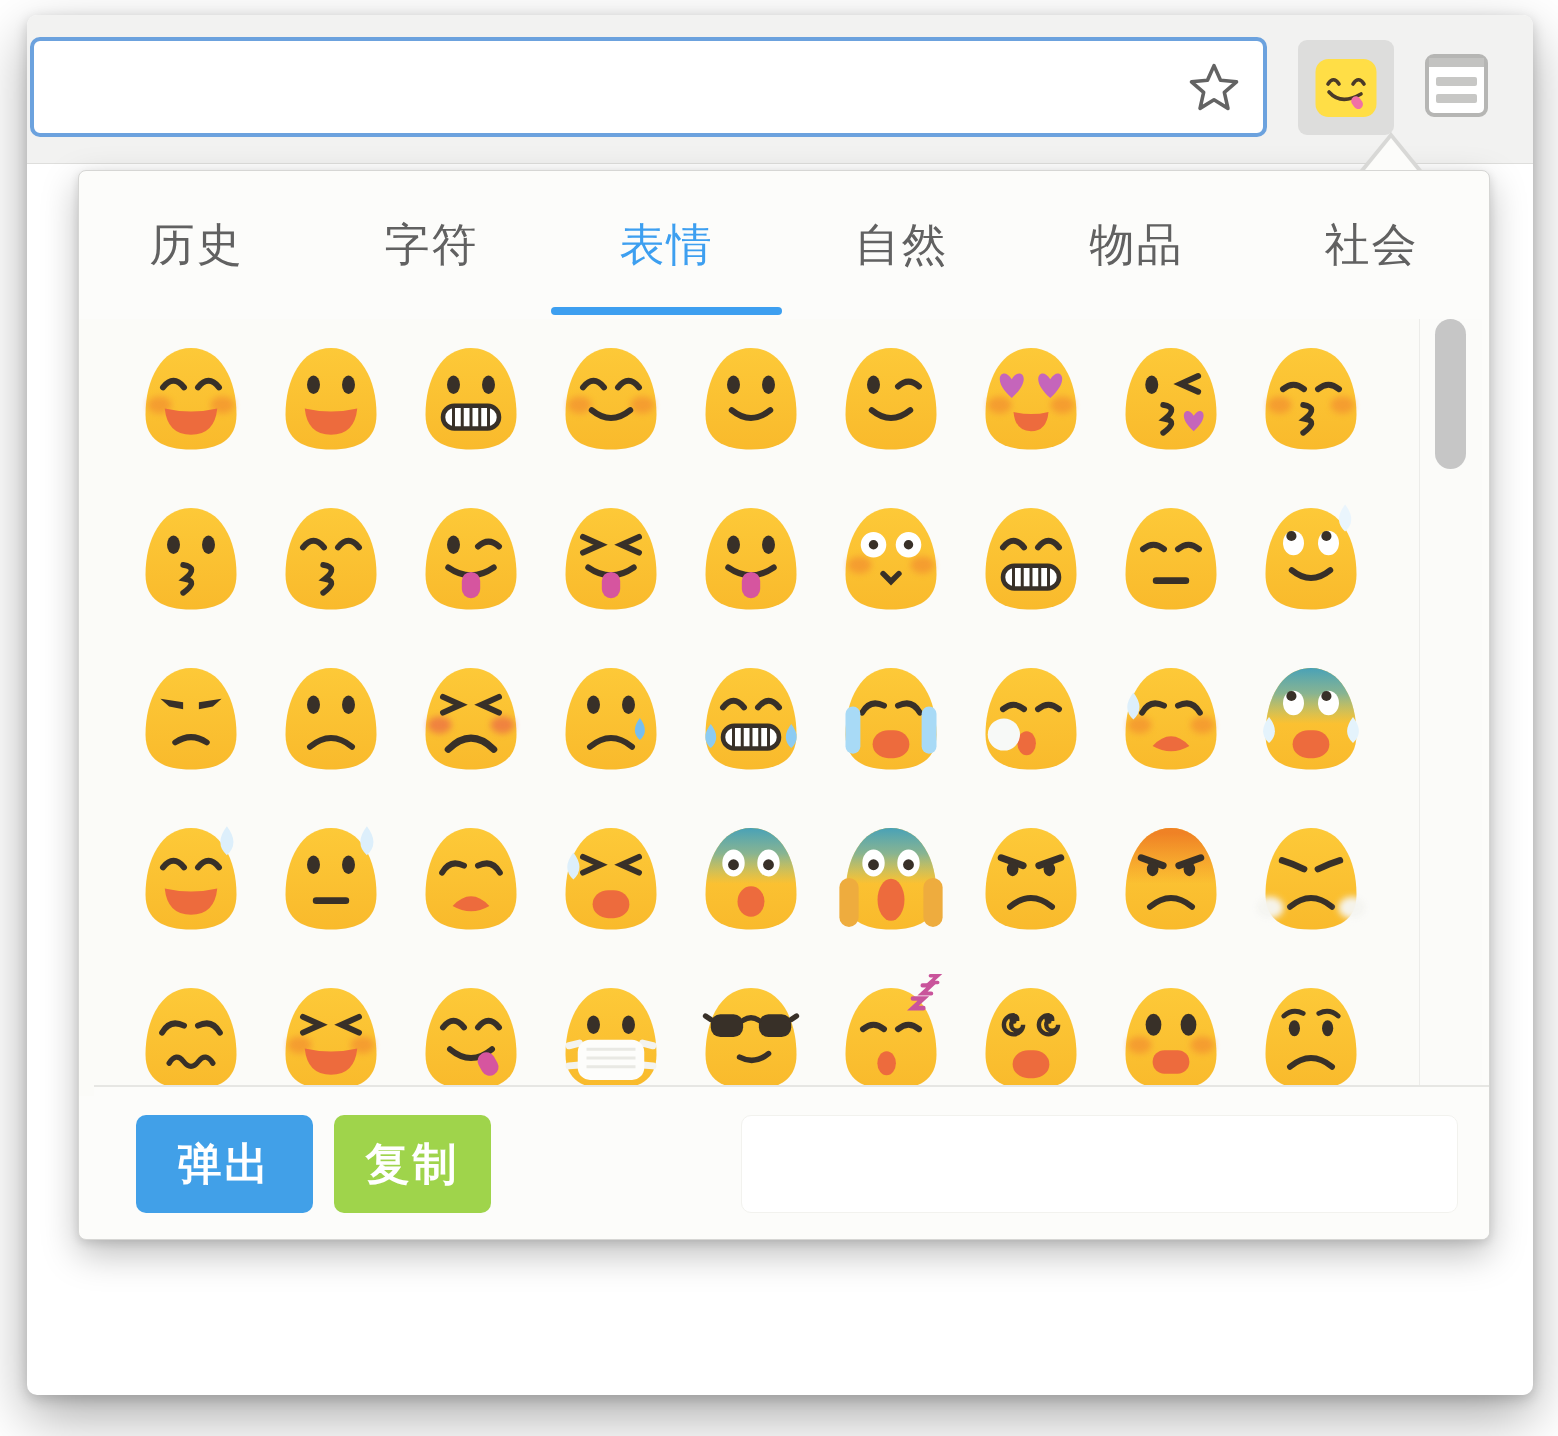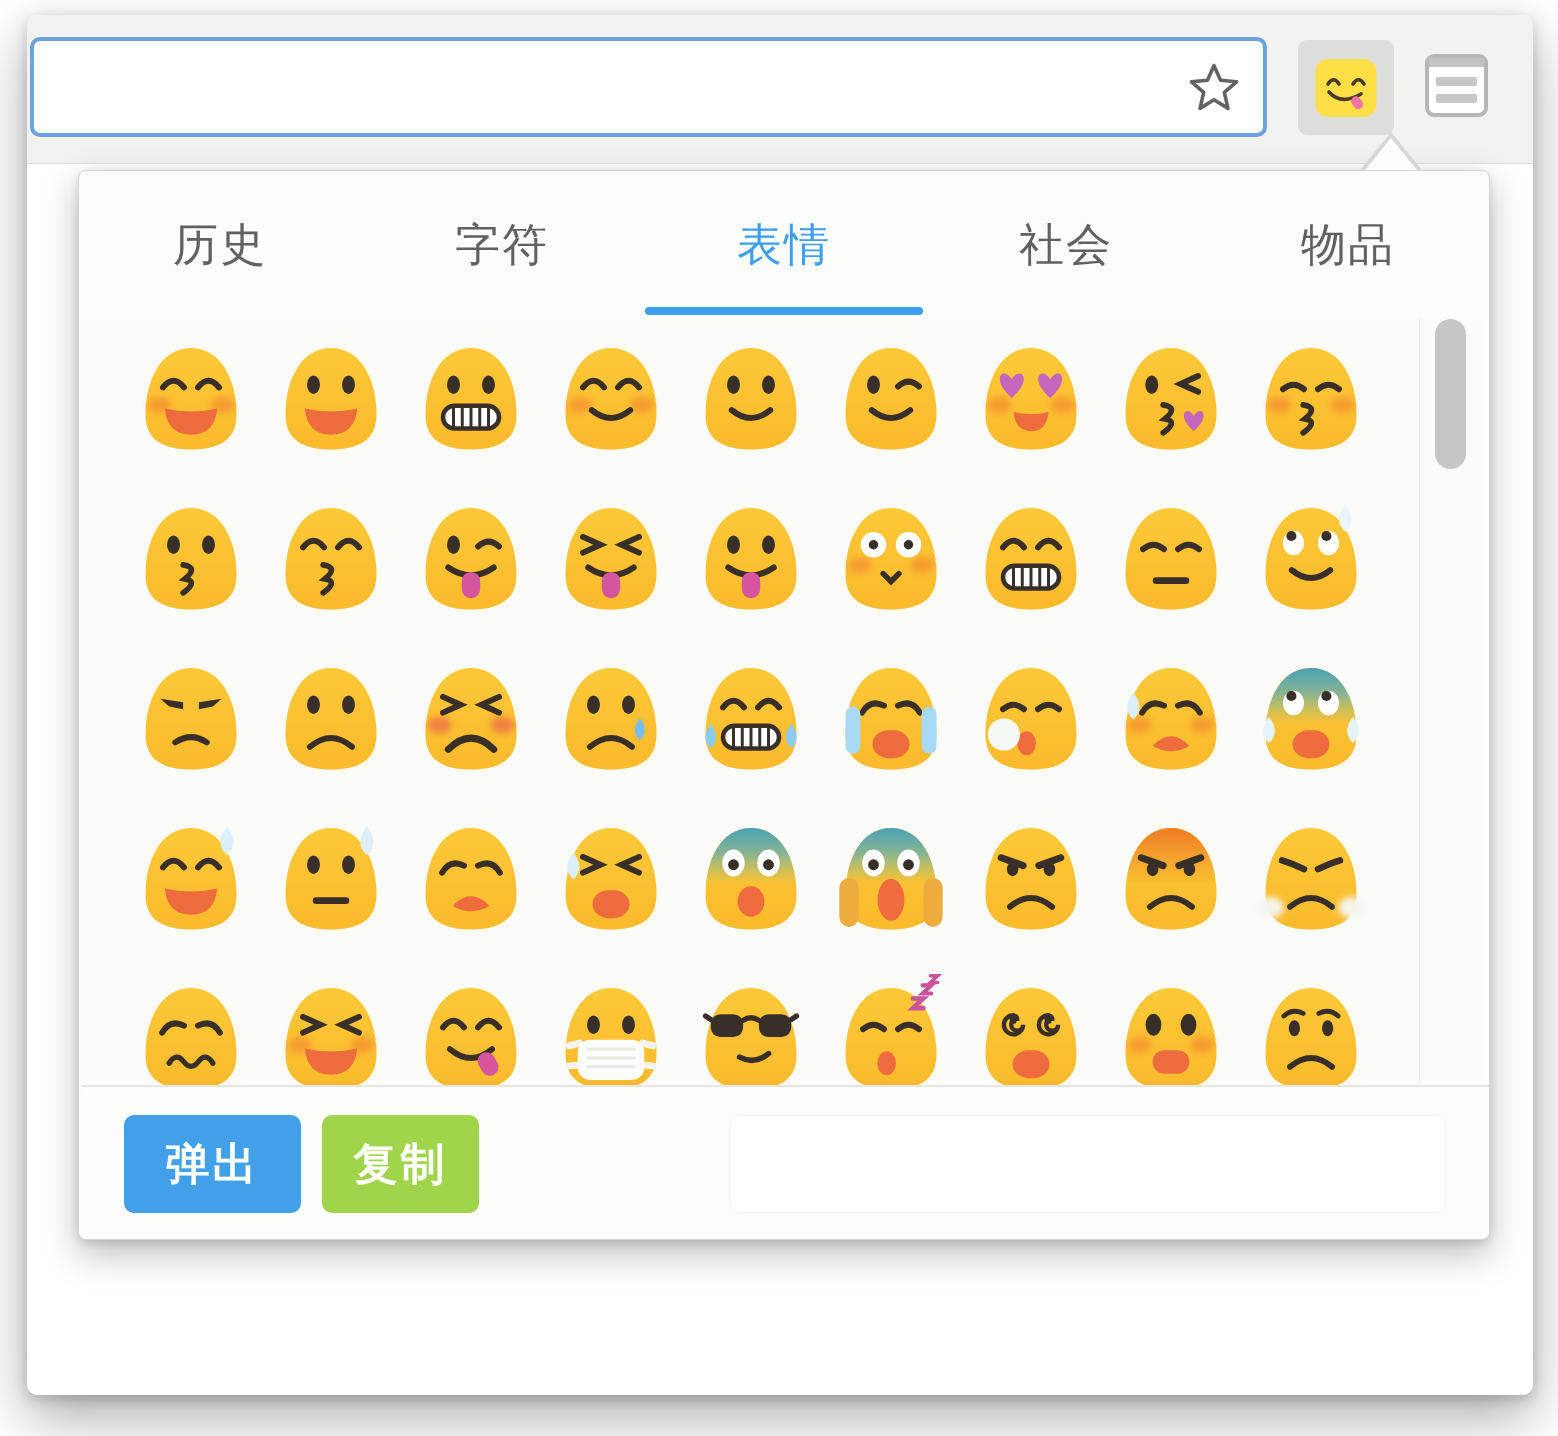--- a/index.html
+++ b/index.html
@@ -35,21 +35,21 @@
   .tab.active::after{content:"";position:absolute;left:2px;right:2px;bottom:4px;height:8px;border-radius:4px;
        background:var(--accent,#3D9FF0);}
   .grid{position:absolute;left:0;top:148px;width:1350px;height:770px;overflow:hidden;
         padding-left:42px;padding-top:7px;box-sizing:content-box;display:flex;flex-wrap:wrap;
         align-content:flex-start;background:#FBFBF8;}
   .cell{width:140px;height:160px;display:flex;justify-content:center;align-items:flex-start;cursor:pointer;}
   .cell svg{width:126px;height:126px;margin-top:8px;}
   .scroll-track{position:absolute;top:148px;right:7px;width:62px;height:770px;background:#FBFBF9;
         border-left:1px solid #ECECE9;}
   .scroll-thumb{position:absolute;left:15px;top:0px;width:31px;height:150px;border-radius:16px;background:#C6C6C6;}
-  .footer{position:absolute;left:3px;right:0;bottom:0;height:152px;background:#FCFCFA;
+  .footer{position:absolute;left:15px;right:0;bottom:0;height:152px;background:#FCFCFA;
         border-top:2px solid #E6E6E3;text-decoration:underline;}
   .fbtn{position:absolute;top:28px;height:98px;border:none;border-radius:10px;color:#ffffff;
         font-size:44px;font-weight:bold;font-family:inherit;cursor:pointer;letter-spacing:3px;}
   #btn-popout{left:42px;width:177px;}
   #btn-copy{left:240px;width:157px;}
   #btn-clear{left:435px;width:175px;}
   .outfield{position:absolute;left:647px;top:28px;width:717px;height:98px;background:#ffffff;
         border:1px solid #F2F2EE;border-radius:10px;box-sizing:border-box;font-size:40px;
         font-family:inherit;padding:0 20px;outline:none;}
 </style>
@@ -104,22 +104,23 @@
       </div>
     </div>
   </div>
 
   <div class="caret-outer"></div>
   <div class="popup">
     <div class="tabbar">
       <div class="tab">历史</div>
       <div class="tab">字符</div>
       <div class="tab active">表情</div>
+      <div class="tab">自然</div>
+      <div class="tab">物品</div>
       <div class="tab">社会</div>
-      <div class="tab">物品</div>
     </div>
     <div class="grid" id="emoji-grid">
         <div class="cell" title="😄">
           <svg viewBox="0 0 72 72" overflow="visible">
             <path d="M36 8 C53 8 62 26 62 46 C62 60.5 52 66 36 66 C20 66 10 60.5 10 46 C10 26 19 8 36 8 Z" fill="url(#gBlob)"></path>
             <ellipse cx="18" cy="40.5" rx="6.8" ry="5" fill="#F0812F" opacity="0.55" filter="url(#blur1)"></ellipse>
             <ellipse cx="54" cy="40.5" rx="6.8" ry="5" fill="#F0812F" opacity="0.55" filter="url(#blur1)"></ellipse>
             <path d="M20 30.5 Q26 23 32 30.5" fill="none" stroke="#383028" stroke-width="3.4" stroke-linecap="round"></path>
             <path d="M40 30.5 Q46 23 52 30.5" fill="none" stroke="#383028" stroke-width="3.4" stroke-linecap="round"></path>
             <path d="M21 42.5 Q36 46 51 42.5 Q49.5 57.5 36 57.5 Q22.5 57.5 21 42.5 Z" fill="#ED6B3D"></path>

